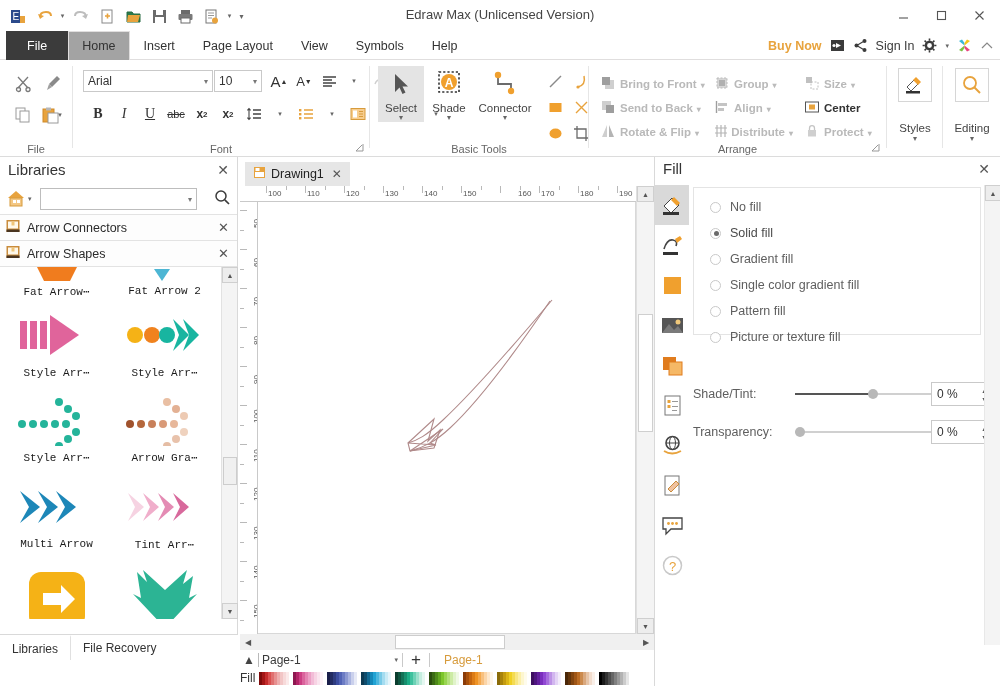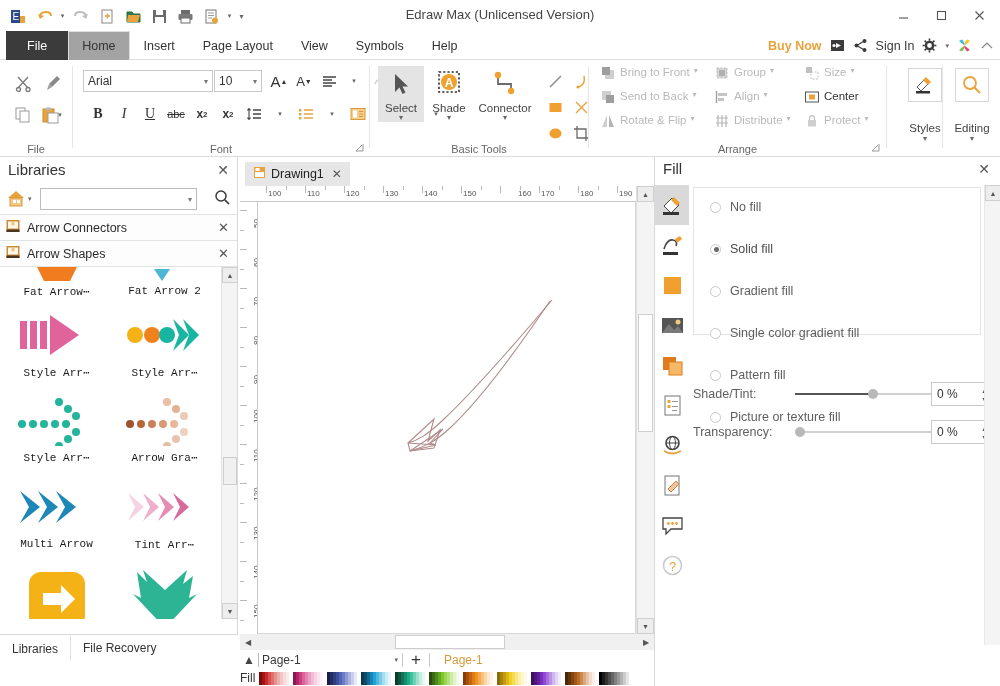--- a/index.html
+++ b/index.html
@@ -71,21 +71,21 @@
   
   .bigbtn{
     position:absolute; width:46px; text-align:center; cursor:pointer; padding-top:4px;
   }
   .bigbtn.sel{ background:#e4e4e4; }
   .bigbtn .lbl{ font-size:11.5px; color:#444; display:block; margin-top:1px; }
   .bigbtn .dd{ font-size:8px; color:#666; display:block; line-height:8px; }
   .smbtn{ width:26px;height:26px; display:inline-flex;align-items:center;justify-content:center;cursor:pointer; }
 
   
-  .arow{ display:flex; align-items:flex-start; height:24px; cursor:pointer; font-size:11.5px; color:#b9b9b9; padding:0 3px; }
+  .arow{ display:flex; align-items:flex-end; height:24px; cursor:pointer; font-size:11.5px; color:#b9b9b9; padding:0 3px;font-weight:bold; }
   .arow.on{ color:#333; }
   .arow .ai{ width:18px; display:inline-flex; align-items:center; justify-content:center; margin-right:3px; }
   .arow .ac{ font-size:8px; color:#bbb; margin-left:4px; }
 
   .dlgl{ position:absolute; bottom:3px; font-size:9px; color:#999; cursor:pointer; }
 
   
   .tallbtn{ position:absolute; top:8px; width:50px; text-align:center; cursor:pointer; }
   .tallbtn .bx{ width:34px;height:34px;margin:0 auto; border:1px solid #d6d6d6; display:flex;align-items:center;justify-content:center;}
   .tallbtn .lbl{ font-size:11.5px; color:#444; display:block; margin-top:20px;}
@@ -206,21 +206,21 @@
   .fphead{ position:relative; height:28px; }
   .fphead .t{ position:absolute; left:8px; top:3px; font-size:15px; color:#333; }
   .fphead .x{ position:absolute; right:10px; top:4px; font-size:14px; color:#555; cursor:pointer; }
   .fpicons{ position:absolute; left:0; top:28px; width:36px; }
   .fpic{ width:34px; height:40px; display:flex; align-items:center; justify-content:center; cursor:pointer; }
   .fpic.sel{ background:#d9d9d9; }
 
   .fpbody{
     position:absolute; left:38px; top:30px; width:288px; height:148px; border:1px solid #e4e4e4;
   }
-  .radio-row{ display:flex; align-items:center; height:26px; margin-left:16px; cursor:pointer;margin-top:16px; }
+  .radio-row{ display:flex; align-items:center; height:26px; margin-left:16px; cursor:pointer; }
   .rd{ width:11px;height:11px; border:1px solid #c9c9c9; border-radius:50%; background:#fff; margin-right:9px; position:relative;}
   .rd.on:after{ content:""; position:absolute; left:2.5px; top:2.5px; width:5px;height:5px; border-radius:50%; background:#6a6a6a;}
   .radio-row .rl{ font-size:12.5px; color:#5e5e5e; }
   .radio-row.on .rl{ color:#4a4a4a; }
 
   .fpctl{ position:absolute; left:38px; top:222px; width:300px; }
   .ctlrow{ display:flex; align-items:center; height:30px; margin-bottom:8px; }
   .ctlrow .cl{ width:92px; font-size:12.5px; color:#5e5e5e; }
   .colorbtn{
     position:absolute; right:0; width:60px; height:20px; border:1px solid #c9c9c9; background:#fff;
@@ -670,21 +670,21 @@
       <div class="dlgl" style="right:5px">
         <svg width="9" height="9" viewBox="0 0 9 9">
             <path d="M1 8 h7 V1" stroke="#999" fill="none"></path>
             <path d="M1 8 L7 2" stroke="#999"></path>
           </svg>
       </div>
     </div>
     <div class="sep" style="left:886px"></div>
 
     <div class="grp" style="left:888px; width:54px;">
-      <div class="tallbtn" style="left:12px;">
+      <div class="tallbtn" style="left:2px;">
         <div class="bx">
           <svg width="24" height="24" viewBox="0 0 24 24">
             <path d="M4 14 L11 7 L15 11 L8 18 z" fill="#fff" stroke="#555"></path>
             <path d="M13 4 L18 9 L15 12 L10 7 z" fill="#f0a02e"></path>
             <rect x="3" y="18" width="14" height="2.5" fill="#333"></rect>
           </svg>
         </div>
         <span class="lbl">Styles</span>
         <span class="dd">▾</span>
       </div>

